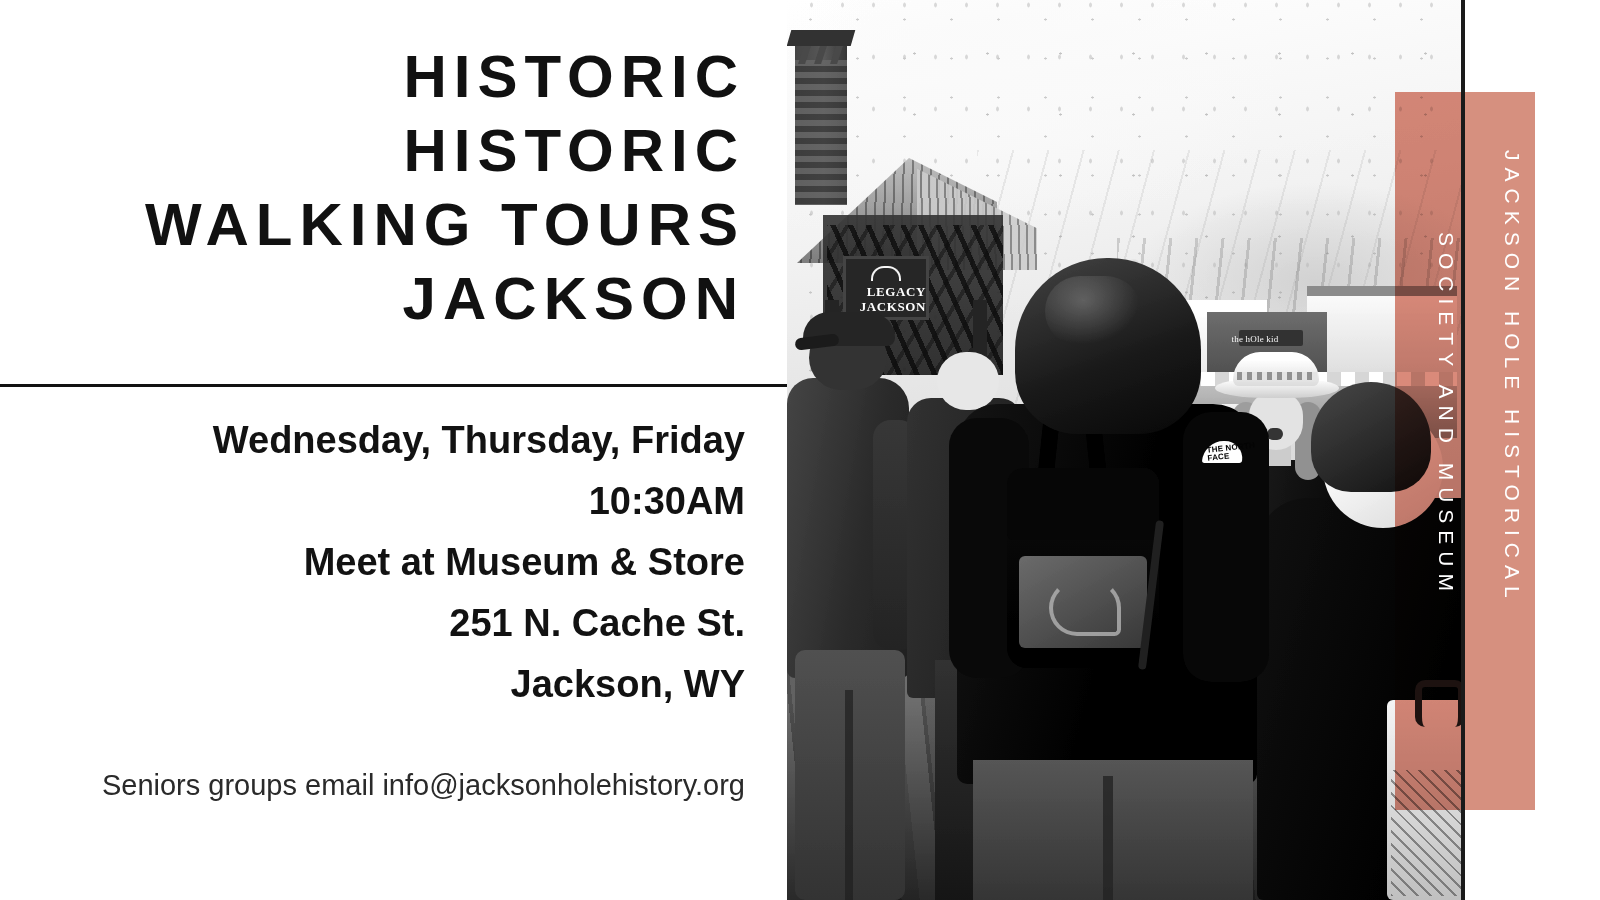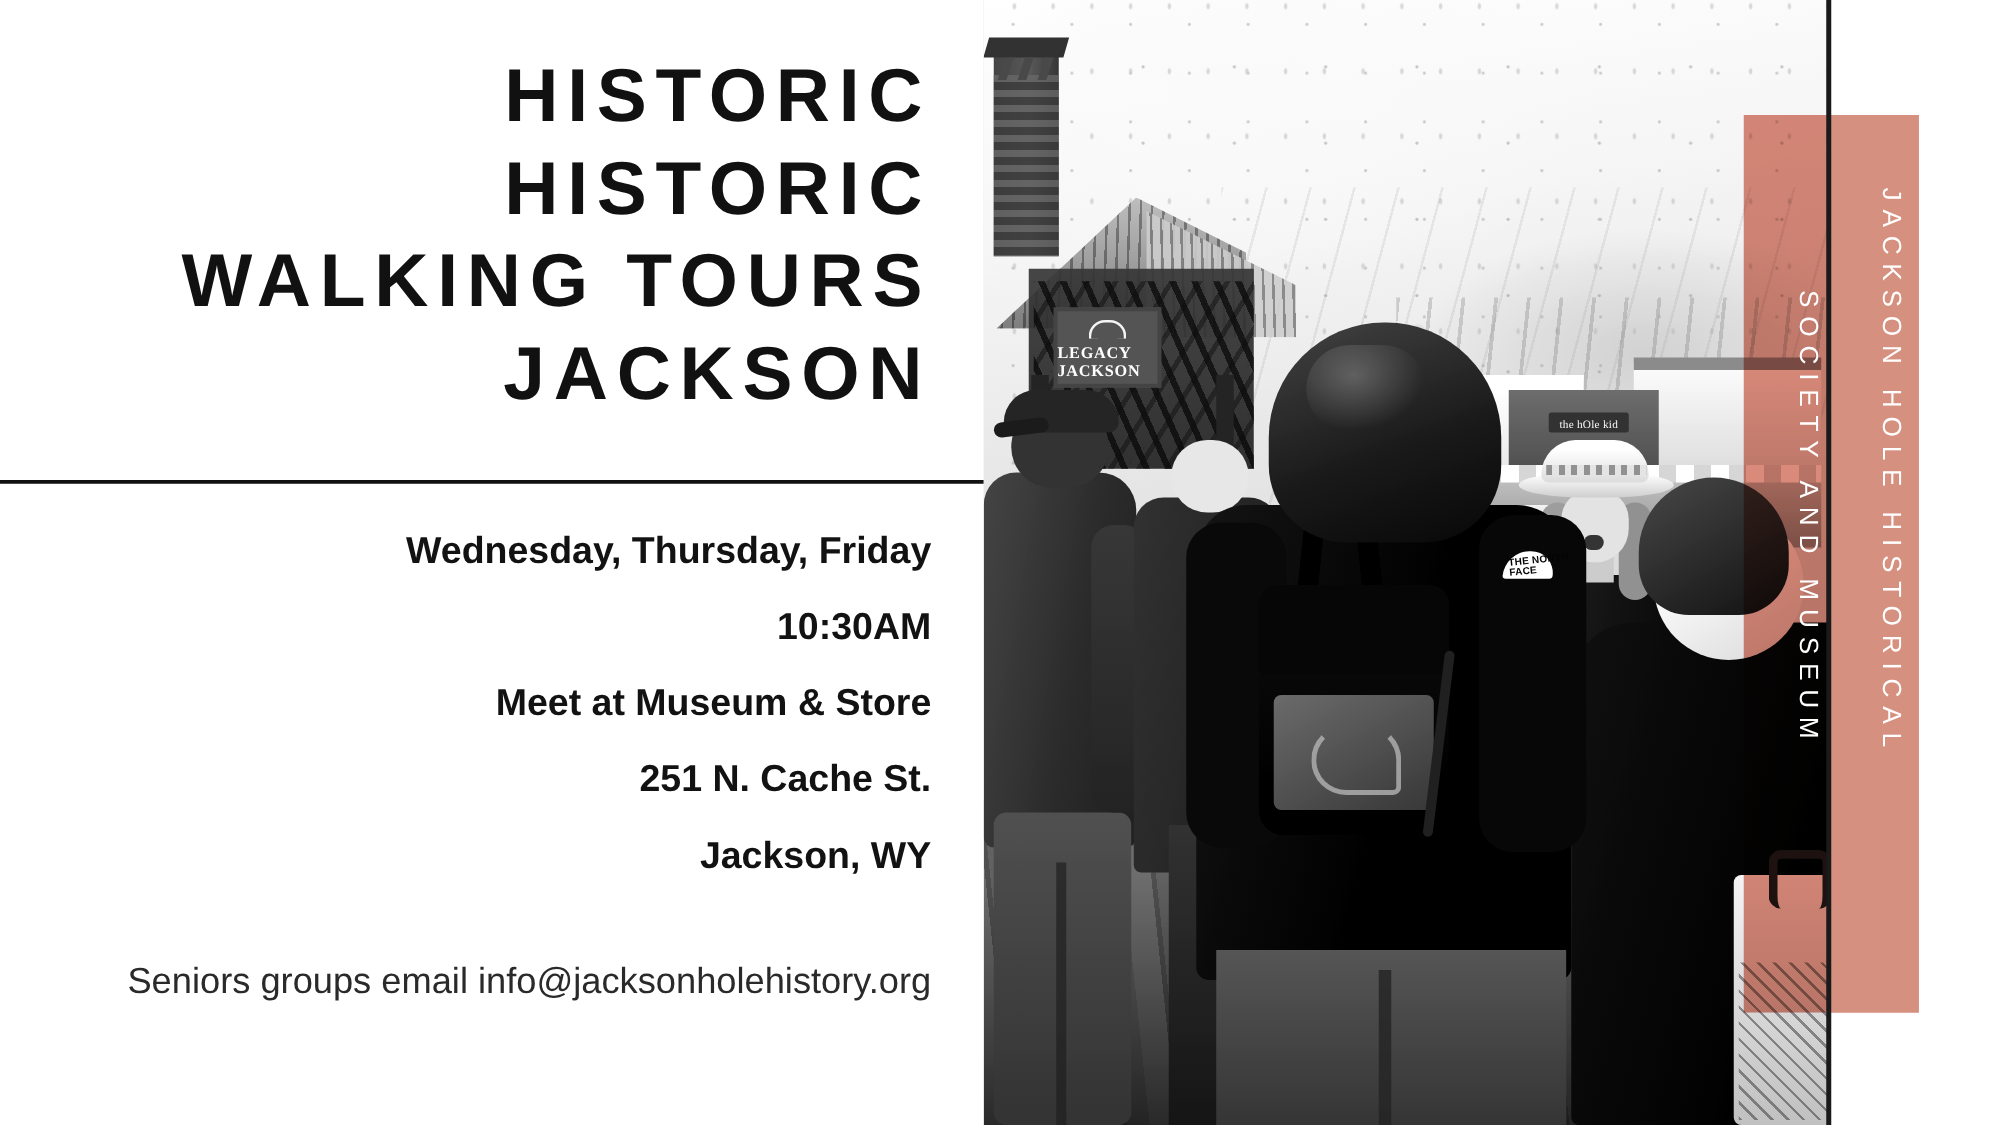--- a/index.html
+++ b/index.html
@@ -30,21 +30,21 @@
     position:absolute;left:0;top:372px;width:787px;height:3px;background:#111111;
   }
 
   .details-block{
     position:absolute;left:0;top:398px;width:745px;
     text-align:right;color:#121212;
   }
   .detail-line{
     display:block;
     font-weight:700;
-    font-size:30px;
+    font-size:38px;
     line-height:61px;
     letter-spacing:0px;
     white-space:nowrap;
   }
 
   .fineprint-block{
     position:absolute;left:0;top:752px;width:745px;
     text-align:right;color:#2a2a2a;
   }
   .fine-line{
@@ -122,42 +122,42 @@
     left:40px;top:225px;width:176px;height:150px;opacity:.85;
     background:
       repeating-linear-gradient(66deg, rgba(20,20,20,.85) 0 5px, rgba(200,200,200,0) 5px 16px),
       repeating-linear-gradient(-58deg, rgba(30,30,30,.6) 0 4px, rgba(200,200,200,0) 4px 19px);
   }
   .post-l{left:38px;top:300px;width:14px;height:110px;background:#2e2e2e;}
   .post-r{left:186px;top:300px;width:14px;height:110px;background:#2e2e2e;}
 
   
   .sign{
-    left:56px;top:246px;width:86px;height:64px;background:#c2410c;
+    left:56px;top:256px;width:86px;height:64px;background:#4c1d95;
     border:3px solid #4a4a4a;box-sizing:border-box;
-    display:flex;flex-direction:column;align-items:flex-start;justify-content:flex-end;
+    display:flex;flex-direction:column;align-items:flex-end;justify-content:flex-end;
     padding-bottom:3px;
   }
   .sign-arch{
     position:absolute;left:0;right:0;top:4px;height:20px;
     display:flex;align-items:center;justify-content:center;
   }
   .sign-arch i{display:block;width:26px;height:13px;border:2px solid #e8e8e8;border-bottom:none;border-radius:13px 13px 0 0;}
   .sign-t1,.sign-t2{
     color:#f0f0f0;font-family:"Liberation Serif",serif;font-weight:700;
     font-size:13px;line-height:15px;letter-spacing:.6px;
   }
 
   
   .town1{left:330px;top:300px;width:150px;height:90px;background:linear-gradient(180deg,#f5f5f5,#d9d9d9);}
   .town2{left:420px;top:312px;width:120px;height:78px;background:linear-gradient(180deg,#6f6f6f,#4f4f4f);}
   .town2-awn{left:420px;top:376px;width:130px;height:12px;background:#e9e9e9;}
   .town-sign{left:452px;top:330px;width:64px;height:16px;background:#3a3a3a;border-radius:2px;}
   .town-sign-txt{
-    left:442px;top:331px;width:84px;height:16px;color:#ededed;
+    left:426px;top:331px;width:84px;height:16px;color:#ededed;
     font-size:9px;line-height:16px;text-align:center;font-family:"Liberation Serif",serif;letter-spacing:.2px;
   }
   .town3{left:520px;top:290px;width:150px;height:100px;background:linear-gradient(180deg,#efefef,#cfcfcf);}
   .town3-roof{left:520px;top:286px;width:150px;height:10px;background:#8a8a8a;}
   .storefront{left:330px;top:378px;width:340px;height:60px;background:linear-gradient(180deg,#bdbdbd,#8f8f8f);}
   .awning{left:330px;top:372px;width:340px;height:14px;background:repeating-linear-gradient(90deg,#f4f4f4 0 14px,#cdcdcd 14px 28px);}
   .tree{
     left:330px;top:240px;width:34px;height:92px;
     background:radial-gradient(ellipse 17px 46px at 50% 60%,#7d7d7d 0%,#9e9e9e 55%,rgba(200,200,200,0) 80%);
   }

